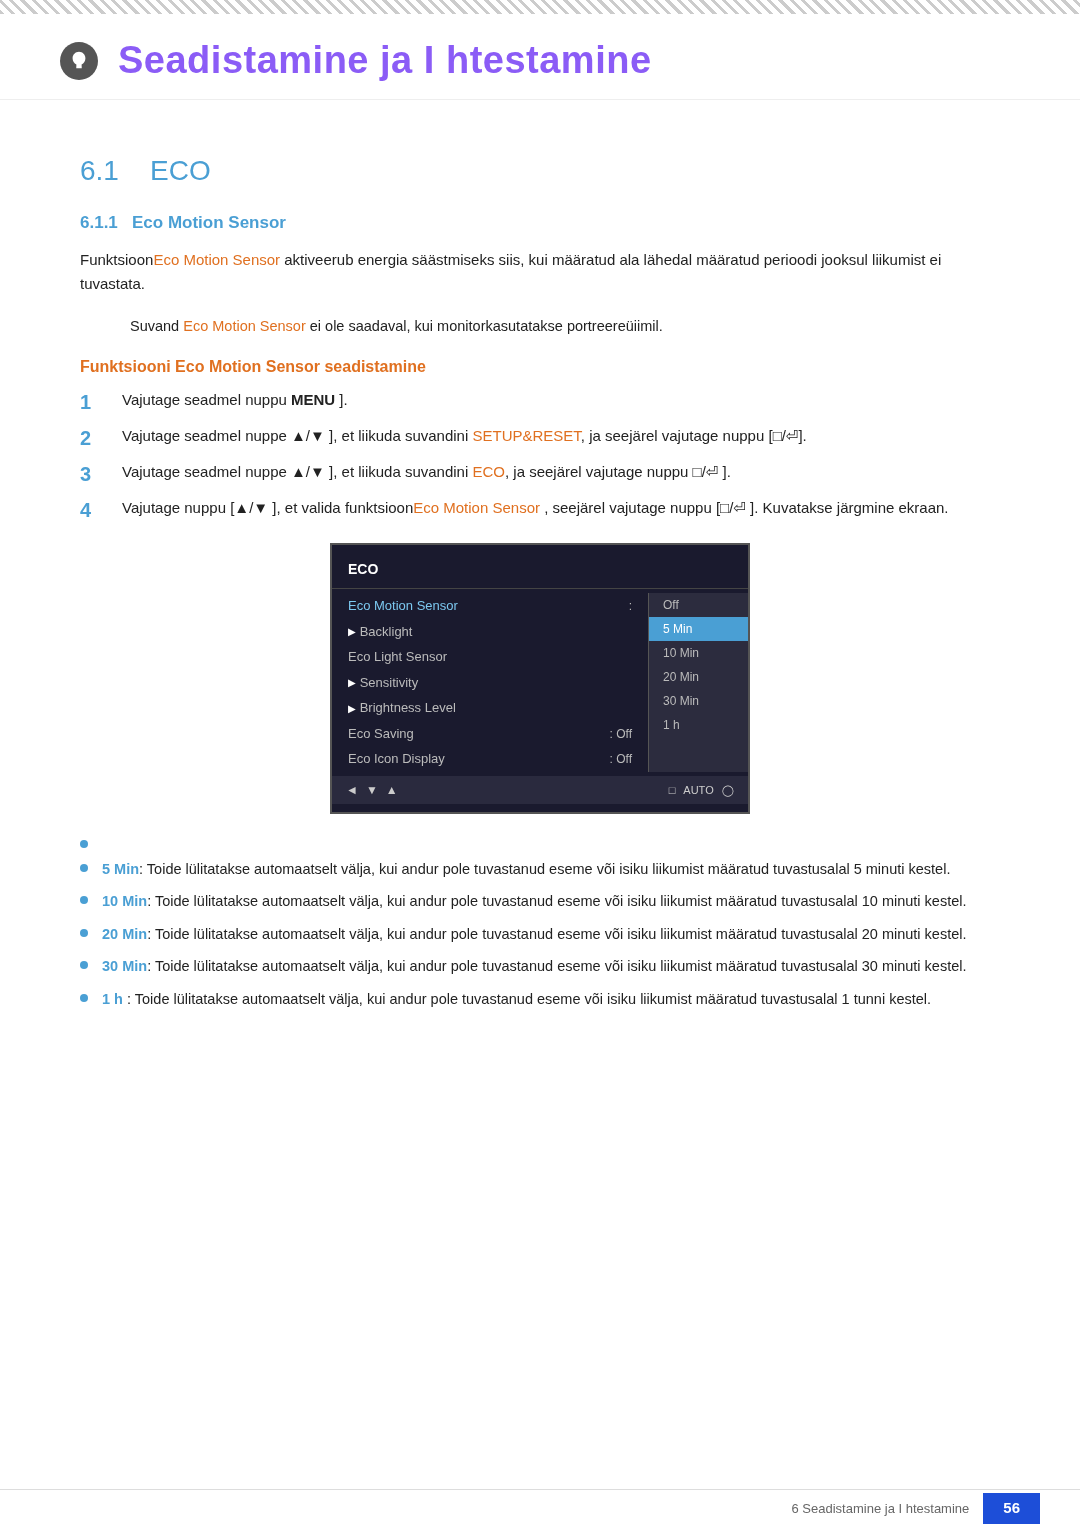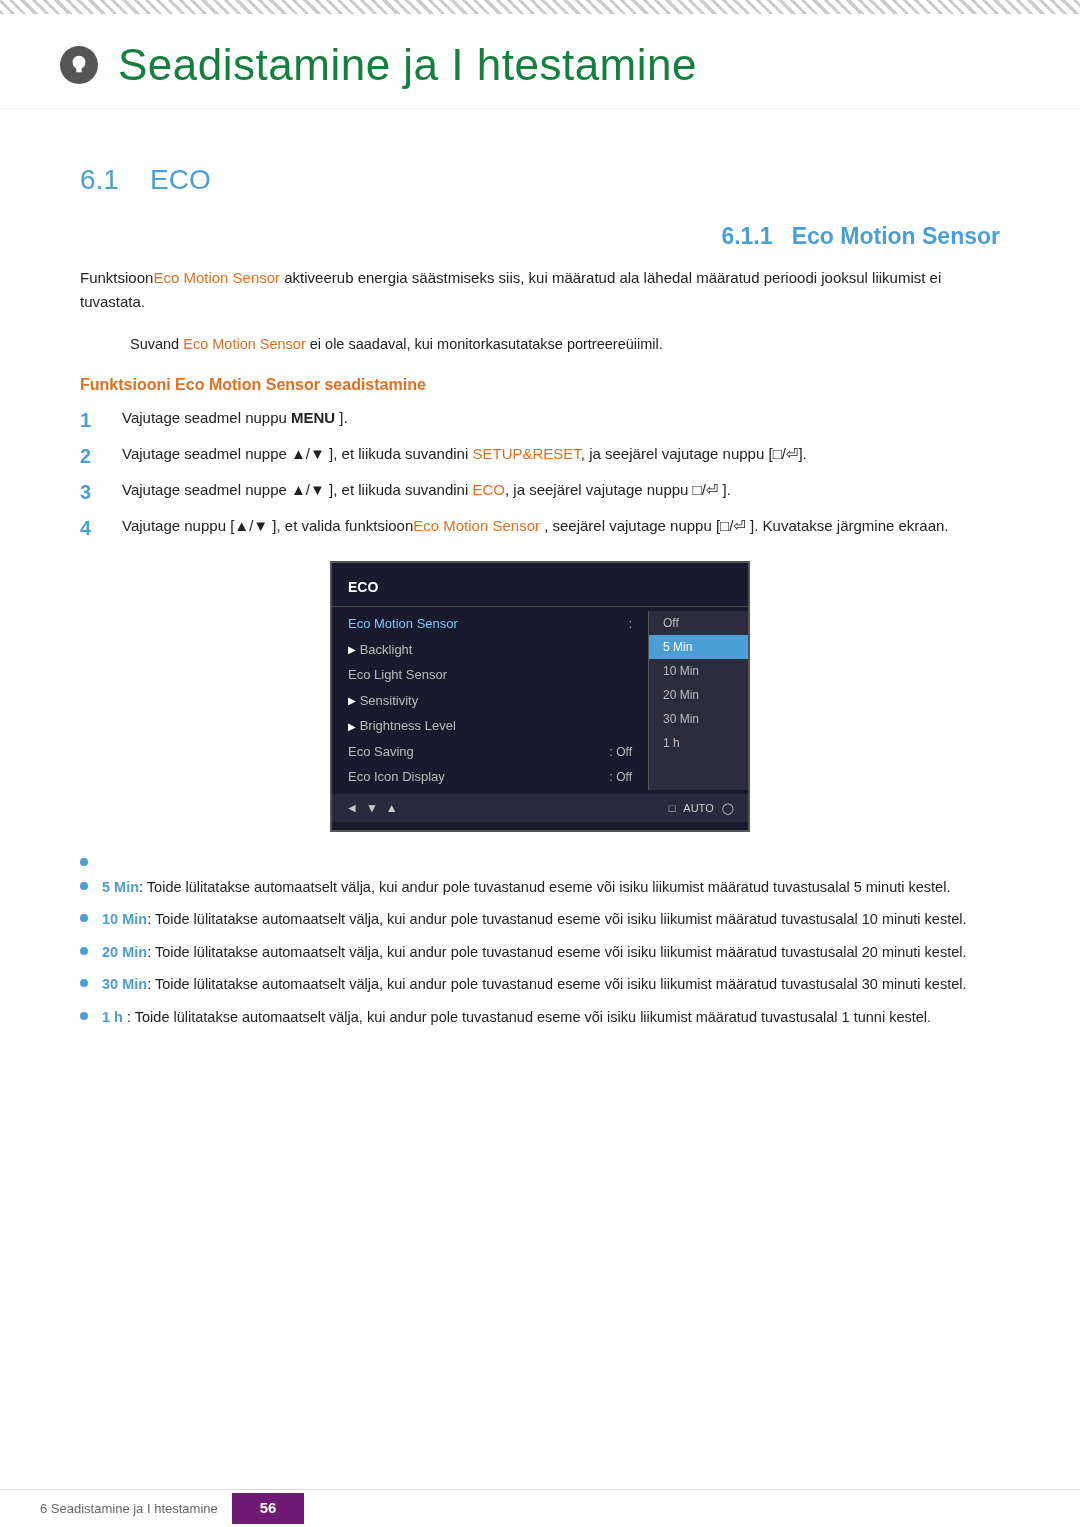--- a/index.html
+++ b/index.html
@@ -40,23 +40,23 @@
       border-radius: 50%;
       background: #555;
       display: flex;
       align-items: center;
       justify-content: center;
       margin-right: 20px;
       flex-shrink: 0;
     }
     .header-icon svg { fill: #fff; }
     .header-title {
-      font-size: 44px;
-      color: #15803d;
-      font-weight: 400;
+      font-size: 38px;
+      color: #8b5cf6;
+      font-weight: 700;
       letter-spacing: 0.5px;
     }
 
     
     .content {
       padding: 30px 80px 60px 80px;
     }
 
     
     .section-number {
@@ -72,26 +72,25 @@
       font-size: 15px;
       color: #222;
       margin-bottom: 20px;
       line-height: 1.6;
     }
     .highlight-orange { color: #e07020; }
     .highlight-blue { color: #4a9fd4; }
 
     
     .sub-section-title {
-      font-size: 23px;
+      font-size: 17px;
       color: #4a9fd4;
       font-weight: 600;
       margin-bottom: 12px;
       margin-top: 10px;
-      text-align: right;
     }
 
     
     .func-heading {
       font-size: 16px;
       color: #e07020;
       font-weight: 600;
       margin: 18px 0 10px 0;
     }
 
@@ -218,36 +217,36 @@
 
     
     .footer {
       position: fixed;
       bottom: 0;
       left: 0;
       right: 0;
       height: 38px;
       background: #fff;
       display: flex;
-      justify-content: flex-start;
+      justify-content: flex-end;
       align-items: center;
       padding: 0 40px;
       border-top: 1px solid #ddd;
     }
     .footer-text {
       font-size: 13px;
       color: #666;
       margin-right: 14px;
     }
     .footer-page {
-      background: #701a75;
+      background: #1d4ed8;
       color: #fff;
       font-size: 15px;
       font-weight: bold;
-      padding: 4px 28px;
+      padding: 4px 20px;
     }
 
     
     b { font-weight: bold; text-align: right; }
   </style>
 </head>
 <body>
 
 <div class="header-stripe"></div>
 

